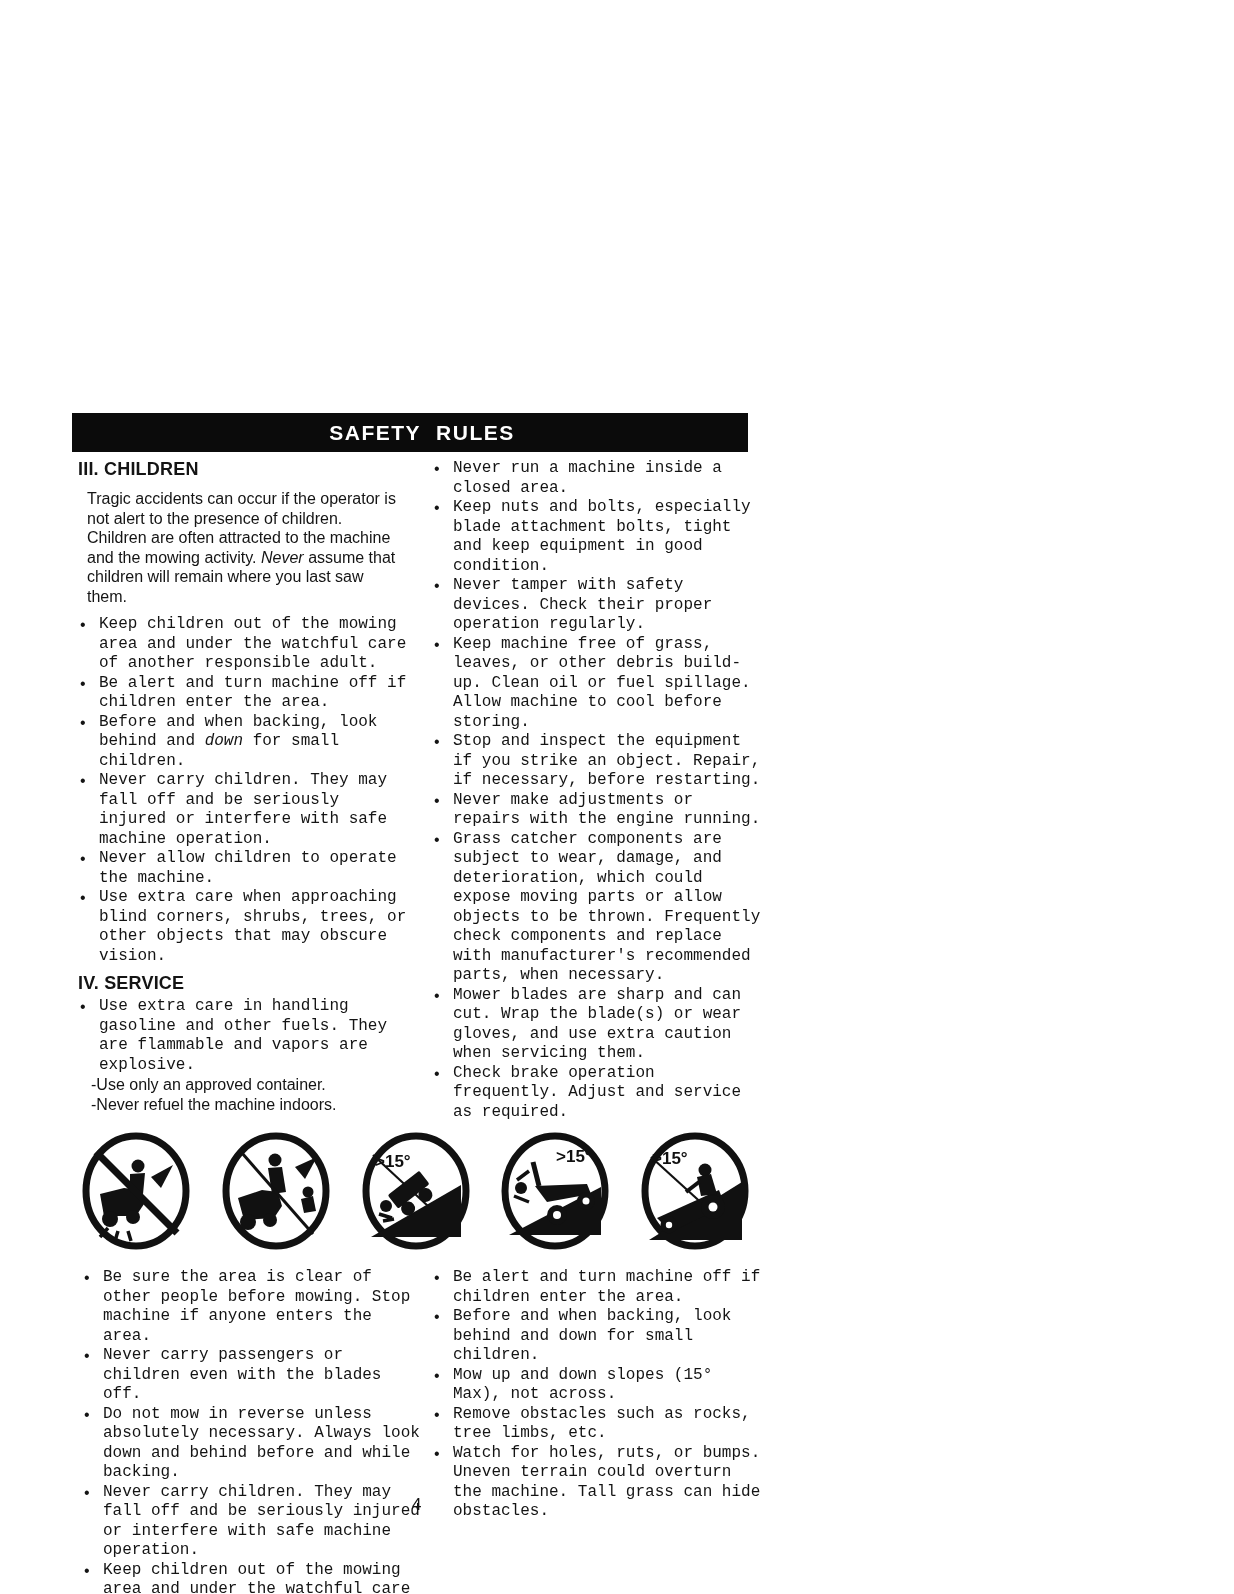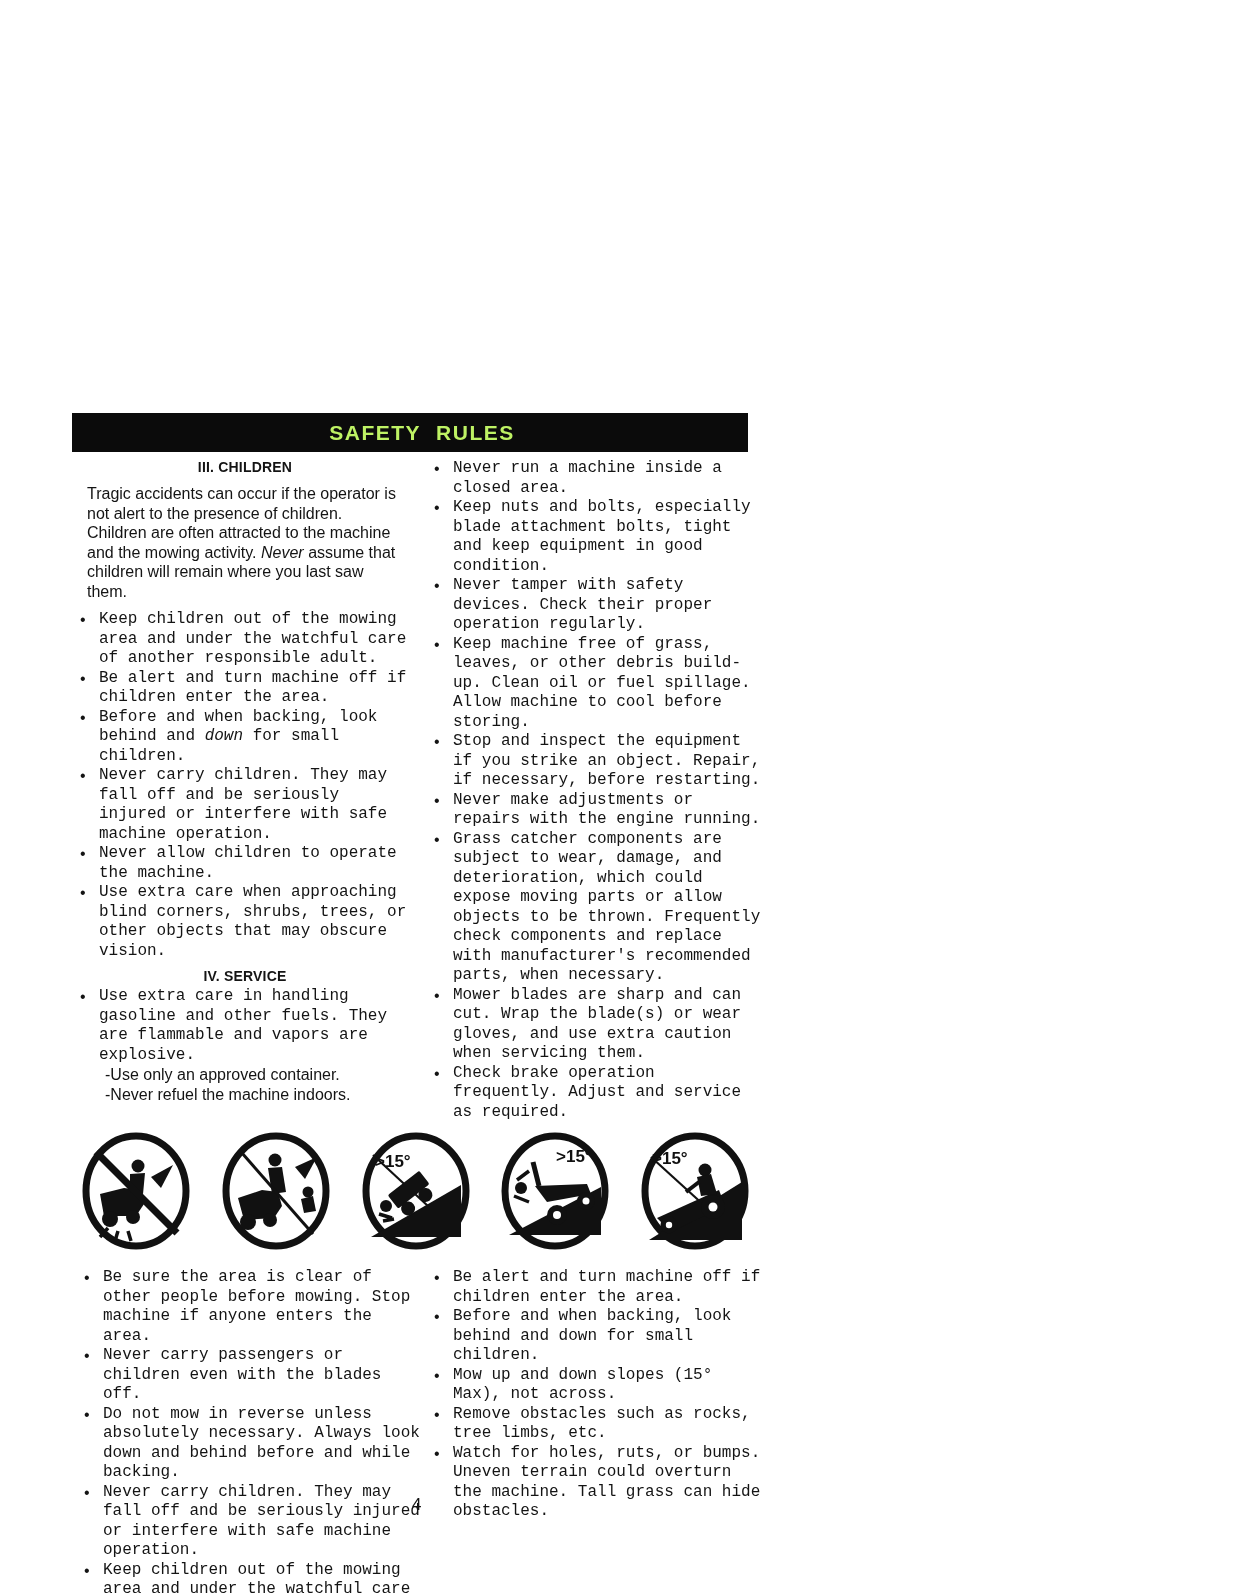--- a/index.html
+++ b/index.html
@@ -10,44 +10,44 @@
     font-family:"Liberation Sans", sans-serif;
     color:#141414;
     overflow:hidden;
   }
   .title-bar{
     position:absolute;left:72px;top:413px;width:676px;height:39px;
     background:#0b0b0b;
     display:flex;align-items:center;justify-content:center;
   }
   .title-bar .title{
-    color:#bef264;font-size:21px;font-weight:bold;
+    color:#ffffff;font-size:21px;font-weight:bold;
     letter-spacing:1.5px;word-spacing:8px;margin-left:24px;
   }
   .top-cols{
     position:absolute;left:78px;top:459px;width:690px;
     display:flex;
   }
   .col-l{width:334px;margin-right:20px;}
   .col-r{width:334px;}
   .bottom-cols{
     position:absolute;left:82px;top:1268px;width:684px;
     display:flex;
   }
   .bcol-l{width:340px;margin-right:10px;}
   .bcol-r{width:334px;}
-  h3{font-size:14px;font-weight:bold;margin:0 0 3px 0;letter-spacing:0.2px;text-align:center;}
+  h3{font-size:18px;font-weight:bold;margin:0 0 3px 0;letter-spacing:0.2px;}
   h3.svc{margin-top:7px;}
   p,li{font-size:16px;line-height:19.5px;}
   p{margin:9px;}
   ul{list-style:none;margin:0;padding:0;}
   li.b{display:flex;}
   li.b .mk{flex:none;width:19px;padding-left:2px;}
   li.b .tx{flex:1;font-family:Liberation Mono, monospace;}
-  ul.sub{margin-left:27px;}
+  ul.sub{margin-left:13px;}
   ul.sub li{padding-left:6px;text-indent:-6px;}
   .icons-row{
     position:absolute;left:80px;top:1130px;width:672px;
     display:flex;justify-content:space-between;
   }
   .picto{display:block;}
   .picto text{font-family:"Liberation Sans", sans-serif;}
   .page-num{
     position:absolute;left:412px;top:1495px;font-size:17px;
   }

